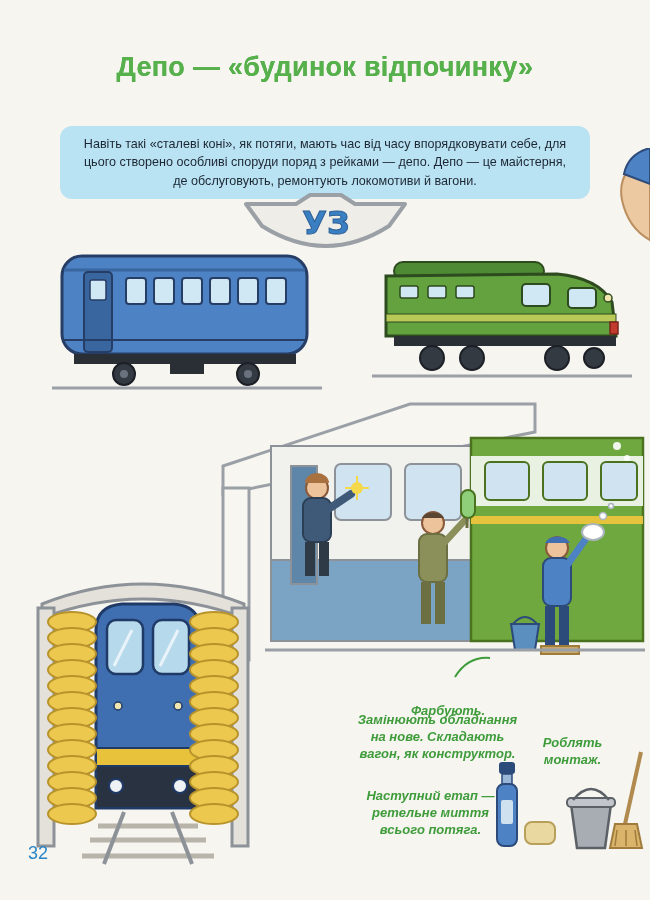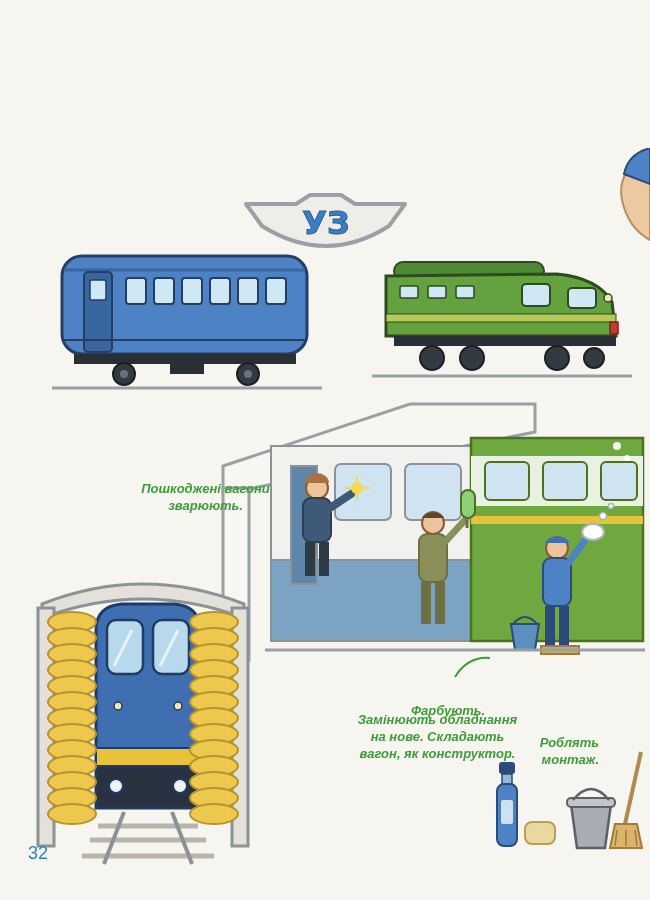--- a/index.html
+++ b/index.html
@@ -19,22 +19,24 @@
     white-space:pre-line;text-align:center;font-weight:bold;}
 
   .page-number{position:absolute;left:28px;top:843px;color:#2a85c7;font-weight:normal;font-size:18px;}
 </style>
 </head>
 <body>
 
 <div class="page">
 
   <div class="title-block">
+    <div class="title-line">Депо — «будинок відпочинку»</div>
   </div>
 
+  <div class="intro-box">Навіть такі «сталеві коні», як потяги, мають час від часу впорядковувати себе, для цього створено особливі споруди поряд з рейками — депо. Депо — це майстерня, де обслуговують, ремонтують локомотиви й вагони.</div>
 
   <svg class="illu" style="left:598px;top:148px;" width="52" height="95" viewBox="0 0 52 95">
     <path d="M52,4 Q18,22 24,52 Q30,80 52,92 Z" fill="#ecc9a0" stroke="#bc8f60" stroke-width="2"></path>
     <path d="M52,0 Q30,6 26,26 L52,36 Z" fill="#4d82c4" stroke="#2c4a7a" stroke-width="2"></path>
   </svg>
 
   <svg class="illu" style="left:238px;top:190px;" width="175" height="74" viewBox="0 0 175 74">
     <path d="M8,14 L58,14 L72,5 L103,5 L117,14 L167,14 L151,36 Q88,76 24,36 Z" fill="#efede7" stroke="#9aa0a6" stroke-width="4" stroke-linejoin="round"></path>
     <text x="88" y="44" text-anchor="middle" font-size="32" font-weight="bold" fill="#3a7fc1" stroke="#2c5f96" stroke-width="1" font-family="DejaVu Sans, sans-serif">УЗ</text>
   </svg>
@@ -132,22 +134,20 @@
       <circle cx="406" cy="118" r="2.5" fill="#ffffff" stroke="#aab4bc" stroke-width="1.5"></circle>
       <rect x="340" y="218" width="10" height="40" fill="#2c4a7a"></rect>
       <rect x="354" y="218" width="10" height="40" fill="#2c4a7a"></rect>
       <path d="M306,236 L334,236 L330,262 L310,262 Z" fill="#5a8fc0" stroke="#2c4a7a" stroke-width="2"></path>
       <path d="M308,236 Q320,222 332,236" fill="none" stroke="#2c4a7a" stroke-width="2"></path>
       <rect x="336" y="258" width="38" height="8" fill="#c9a96a" stroke="#a07c3c" stroke-width="2"></rect>
     </g>
     <line x1="60" y1="262" x2="440" y2="262" stroke="#9aa0a6" stroke-width="3"></line>
   </svg>
 
-  <div class="caption" style="left:128px;top:481px;width:155px;">Пошкоджені вагони
-зварюють.</div>
 
   <svg class="illu" style="left:28px;top:556px;" width="230" height="312" viewBox="0 0 230 312">
     <path d="M14,48 Q115,8 216,48 L216,62 Q115,24 14,62 Z" fill="#e3e1da" stroke="#8d9298" stroke-width="3"></path>
     <rect x="10" y="52" width="16" height="238" fill="#e3e1da" stroke="#8d9298" stroke-width="3"></rect>
     <rect x="204" y="52" width="16" height="238" fill="#e3e1da" stroke="#8d9298" stroke-width="3"></rect>
 
     <g>
       <path d="M68,74 Q68,50 94,48 L146,48 Q172,50 172,74 L172,252 L68,252 Z" fill="#3f6fb0" stroke="#1f3a66" stroke-width="3"></path>
       <rect x="79" y="64" width="36" height="54" rx="9" fill="#b7d9ec" stroke="#1f3a66" stroke-width="2.5"></rect>
       <rect x="125" y="64" width="36" height="54" rx="9" fill="#b7d9ec" stroke="#1f3a66" stroke-width="2.5"></rect>
@@ -202,23 +202,26 @@
   <svg class="illu" style="left:450px;top:650px;" width="42" height="30" viewBox="0 0 42 30">
     <path d="M5,27 Q18,6 40,8" fill="none" stroke="#3f9c3b" stroke-width="2"></path>
   </svg>
 
   <div class="caption" style="left:398px;top:703px;width:100px;">Фарбують.</div>
 
   <div class="caption" style="left:355px;top:712px;width:165px;font-style:italic;">Замінюють обладнання
 на нове. Складають
 вагон, як конструктор.</div>
 
-  <div class="caption" style="left:524px;top:735px;width:75px;text-align:right;">Роблять
+  <div class="caption" style="left:535px;top:735px;width:75px;">Роблять
 монтаж.</div>
 
+  <div class="caption" style="left:358px;top:788px;width:145px;">Наступний етап —
+ретельне миття
+всього потяга.</div>
 
   <svg class="illu" style="left:485px;top:748px;" width="165" height="115" viewBox="0 0 165 115">
     <g>
       <rect x="14" y="14" width="16" height="12" rx="3" fill="#2c4a7a"></rect>
       <rect x="17" y="26" width="10" height="12" fill="#9ab7d8" stroke="#2c4a7a" stroke-width="1.5"></rect>
       <rect x="12" y="36" width="20" height="62" rx="7" fill="#4d82c4" stroke="#2c4a7a" stroke-width="2"></rect>
       <rect x="16" y="52" width="12" height="24" rx="2" fill="#cfe0ef"></rect>
     </g>
     <g>
       <rect x="40" y="74" width="30" height="22" rx="7" fill="#e9d9a0" stroke="#b8a05a" stroke-width="2"></rect>

